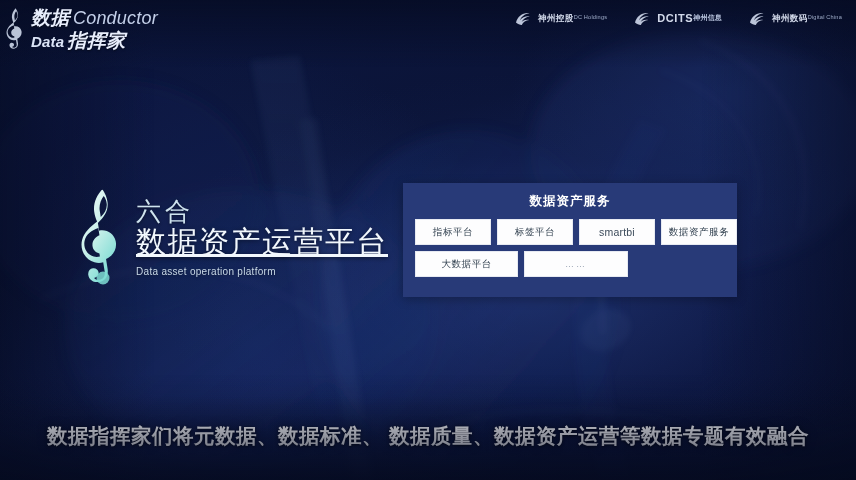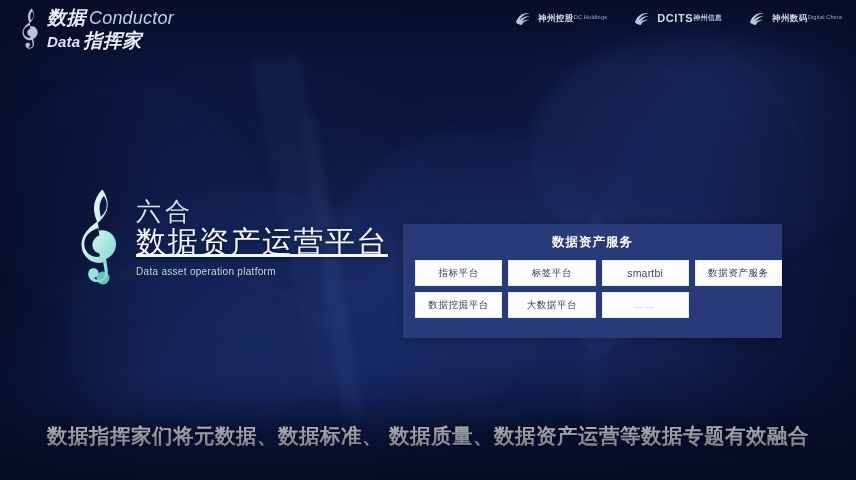--- a/index.html
+++ b/index.html
@@ -25,21 +25,21 @@
   .vignette{
     position:absolute;inset:0;pointer-events:none;
     background:
       linear-gradient(to bottom, rgba(6,12,36,.85) 0%, rgba(6,12,36,0) 14%),
       linear-gradient(to top, rgba(5,10,32,.55) 0%, rgba(5,10,32,0) 22%),
       linear-gradient(to right, rgba(5,10,30,.55) 0%, rgba(5,10,30,0) 18%, rgba(5,10,30,0) 82%, rgba(5,10,30,.55) 100%);
   }
 
   
   .header{position:absolute;top:0;left:0;right:0;height:56px;z-index:6;}
-  .brand{position:absolute;left:18px;top:6px;display:flex;align-items:flex-start;gap:3px;}
+  .brand{position:absolute;left:2px;top:6px;display:flex;align-items:flex-start;gap:3px;}
   .brand-clef{width:26px;height:44px;flex:0 0 auto;opacity:.92;}
   .brand-text{display:flex;flex-direction:column;line-height:1;padding-top:2px;}
   .brand-l1,.brand-l2{display:flex;align-items:baseline;gap:3px;}
   .brand-cn{
     font-size:19px;font-weight:bold;font-style:italic;color:#e8eefc;
     letter-spacing:.5px;text-shadow:0 1px 2px rgba(0,0,0,.5);
   }
   .brand-en{
     font-size:18px;font-style:italic;color:#c3cfe8;letter-spacing:.2px;
     font-weight:400;
@@ -68,24 +68,23 @@
     font-size:30px;color:#f2f8fd;letter-spacing:1.5px;font-weight:500;
     margin-bottom:10px;text-shadow:0 1px 4px rgba(0,0,0,.5);text-decoration:underline;
   }
   .t-line3{
     font-size:10px;color:#c8d8e6;letter-spacing:.3px;font-weight:400;
     text-shadow:0 1px 3px rgba(0,0,0,.4);
   }
 
   
   .panel{
-    position:absolute;left:403px;top:183px;width:379px;height:114px;
+    position:absolute;left:403px;top:183px;width:334px;height:114px;
     background:#283a78;z-index:5;
     box-shadow:0 2px 10px rgba(0,0,0,.28);
-    margin-top:41px;
   }
   .panel-title{
     text-align:center;color:#ffffff;font-size:12.5px;font-weight:bold;
     letter-spacing:1px;padding-top:10px;
   }
   .card-grid{padding:9px 0 0 12px;display:flex;flex-direction:column;gap:6px;}
   .card-row{display:flex;gap:6px;}
   .card{
     flex:1 1 0;height:26px;background:#fdfdfe;border:1px solid #e7eaf2;
     display:flex;align-items:center;justify-content:center;
@@ -229,21 +228,20 @@
     <div class="card-grid">
 
       <div class="card-row">
         <div class="card">指标平台</div>
         <div class="card">标签平台</div>
         <div class="card latin">smartbi</div>
         <div class="card">数据资产服务</div>
       </div>
 
       <div class="card-row">
-        <div class="card">数据挖掘平台</div>
         <div class="card">大数据平台</div>
         <div class="card dots">……</div>
         <div class="card empty"></div>
       </div>
 
     </div>
   </div>
 
   <div class="caption-band"></div>
   <div class="caption">数据指挥家们将元数据、数据标准、 数据质量、数据资产运营等数据专题有效融合</div>

